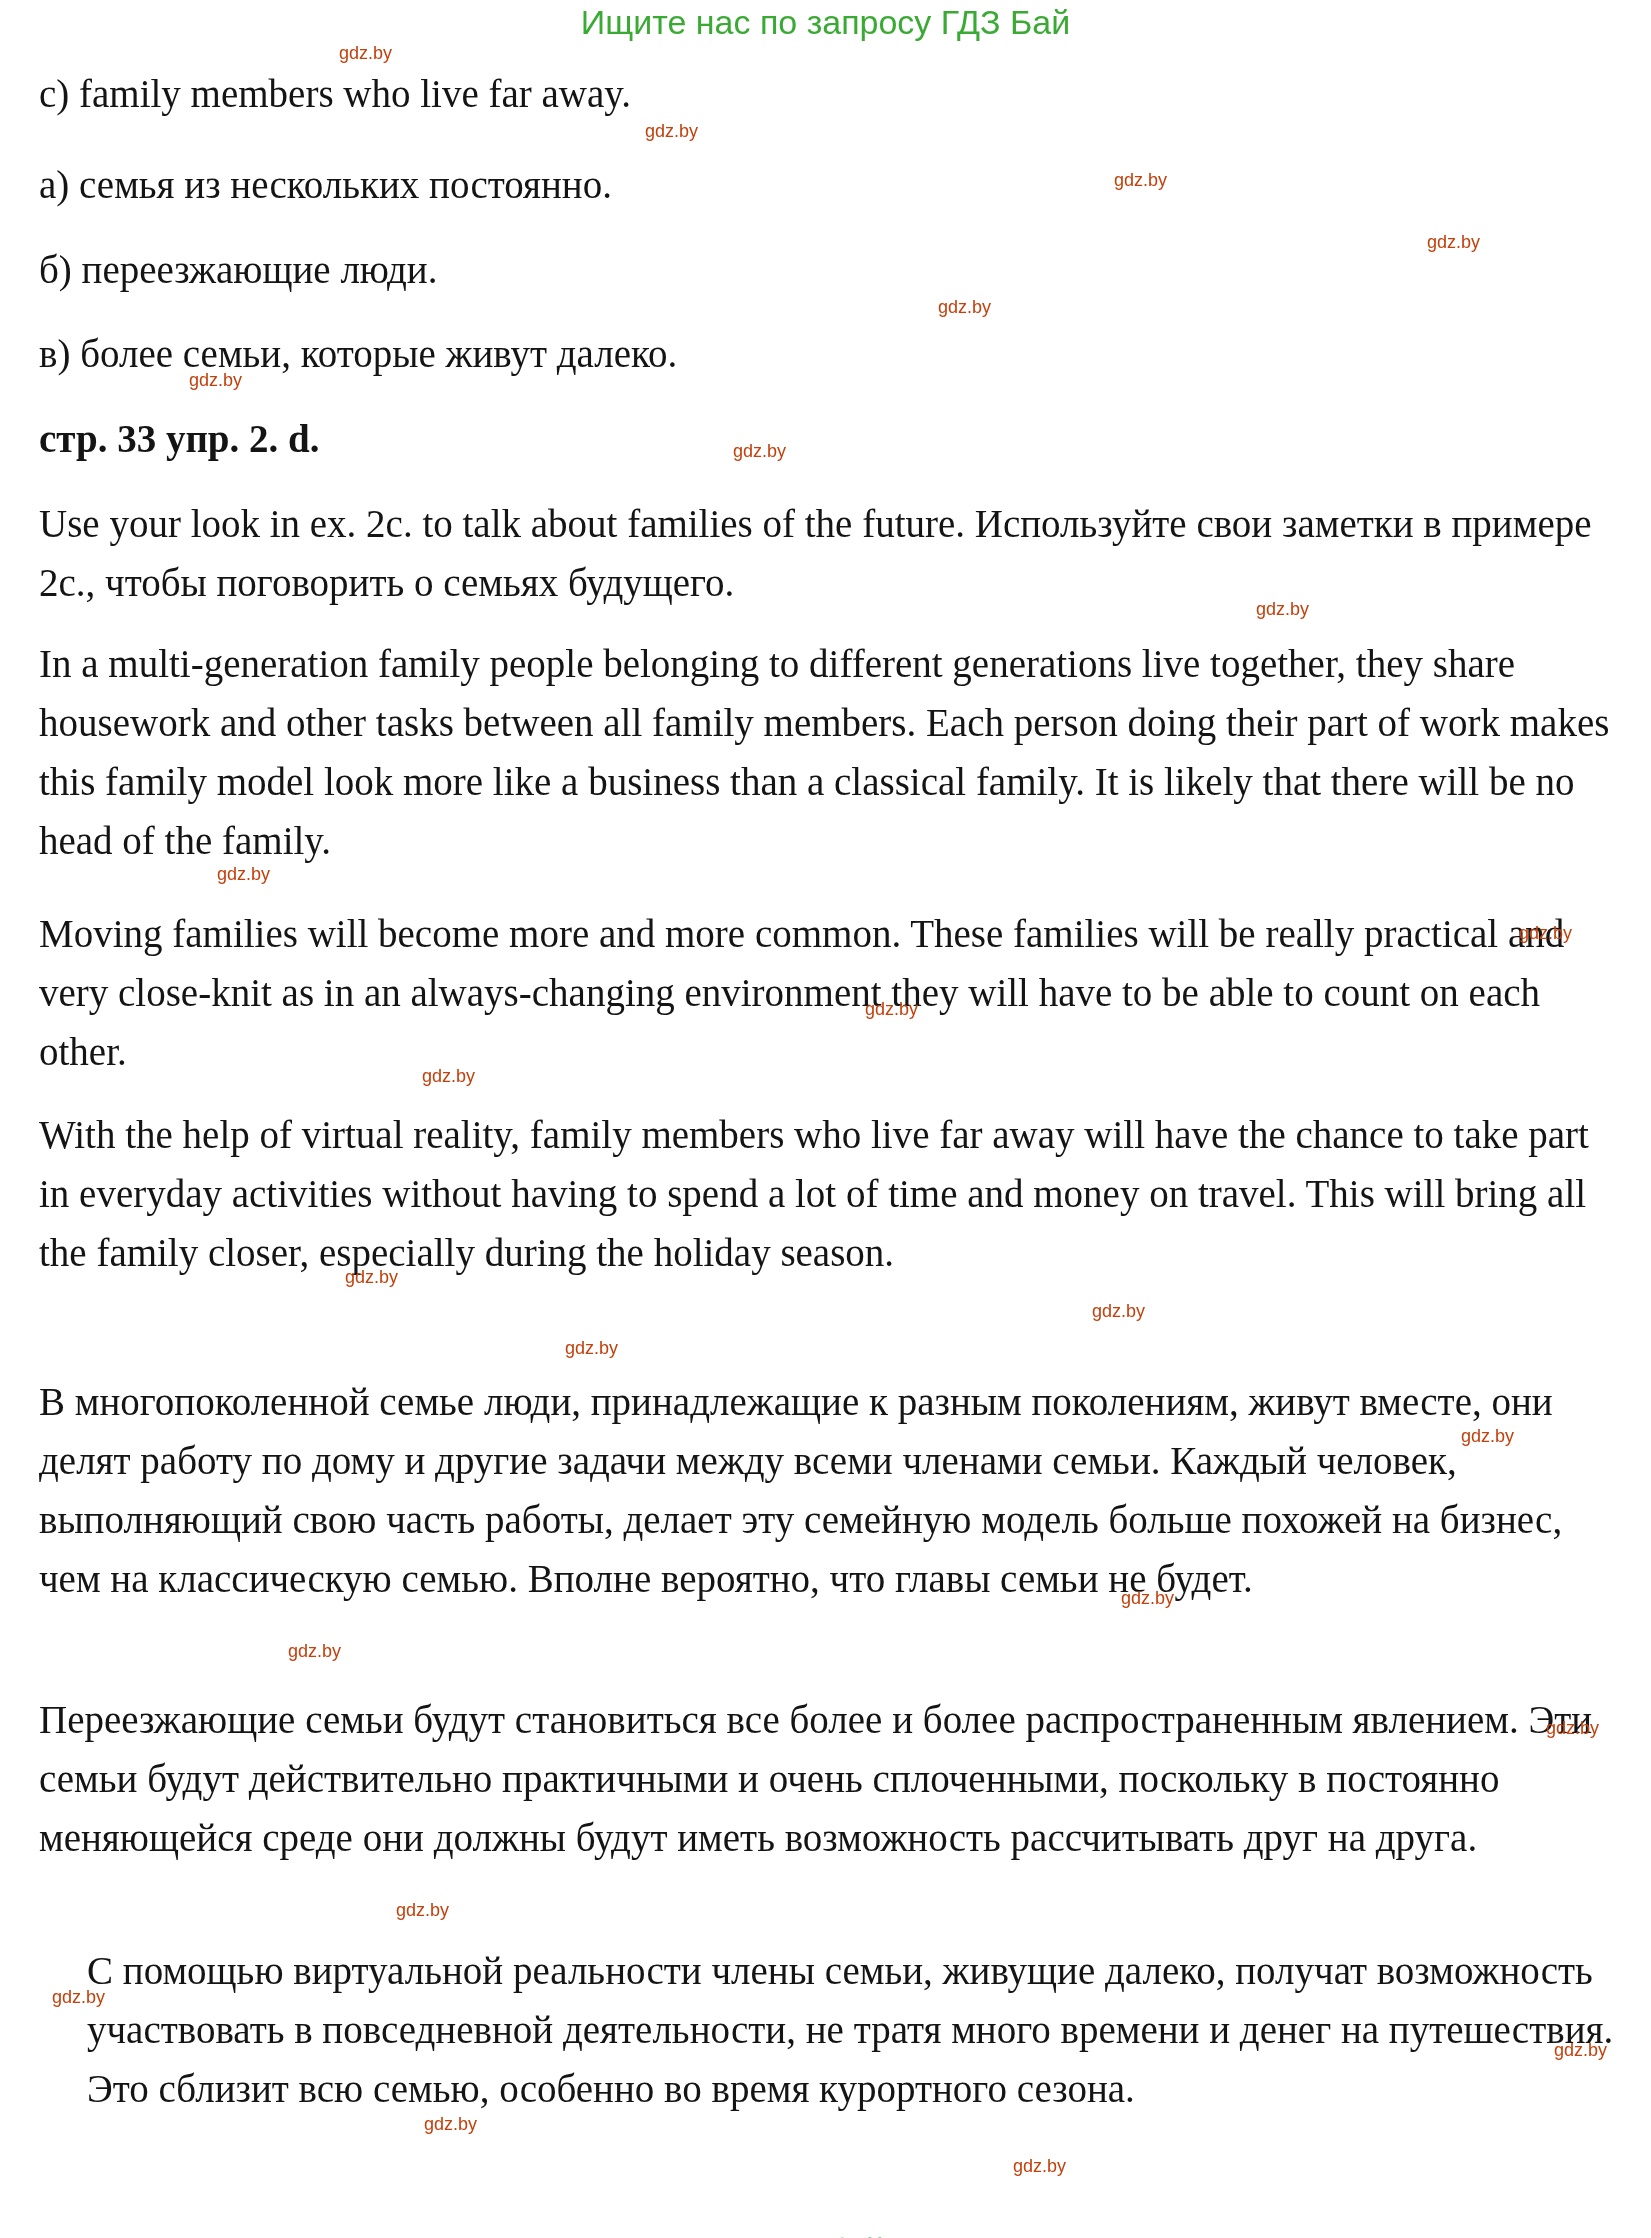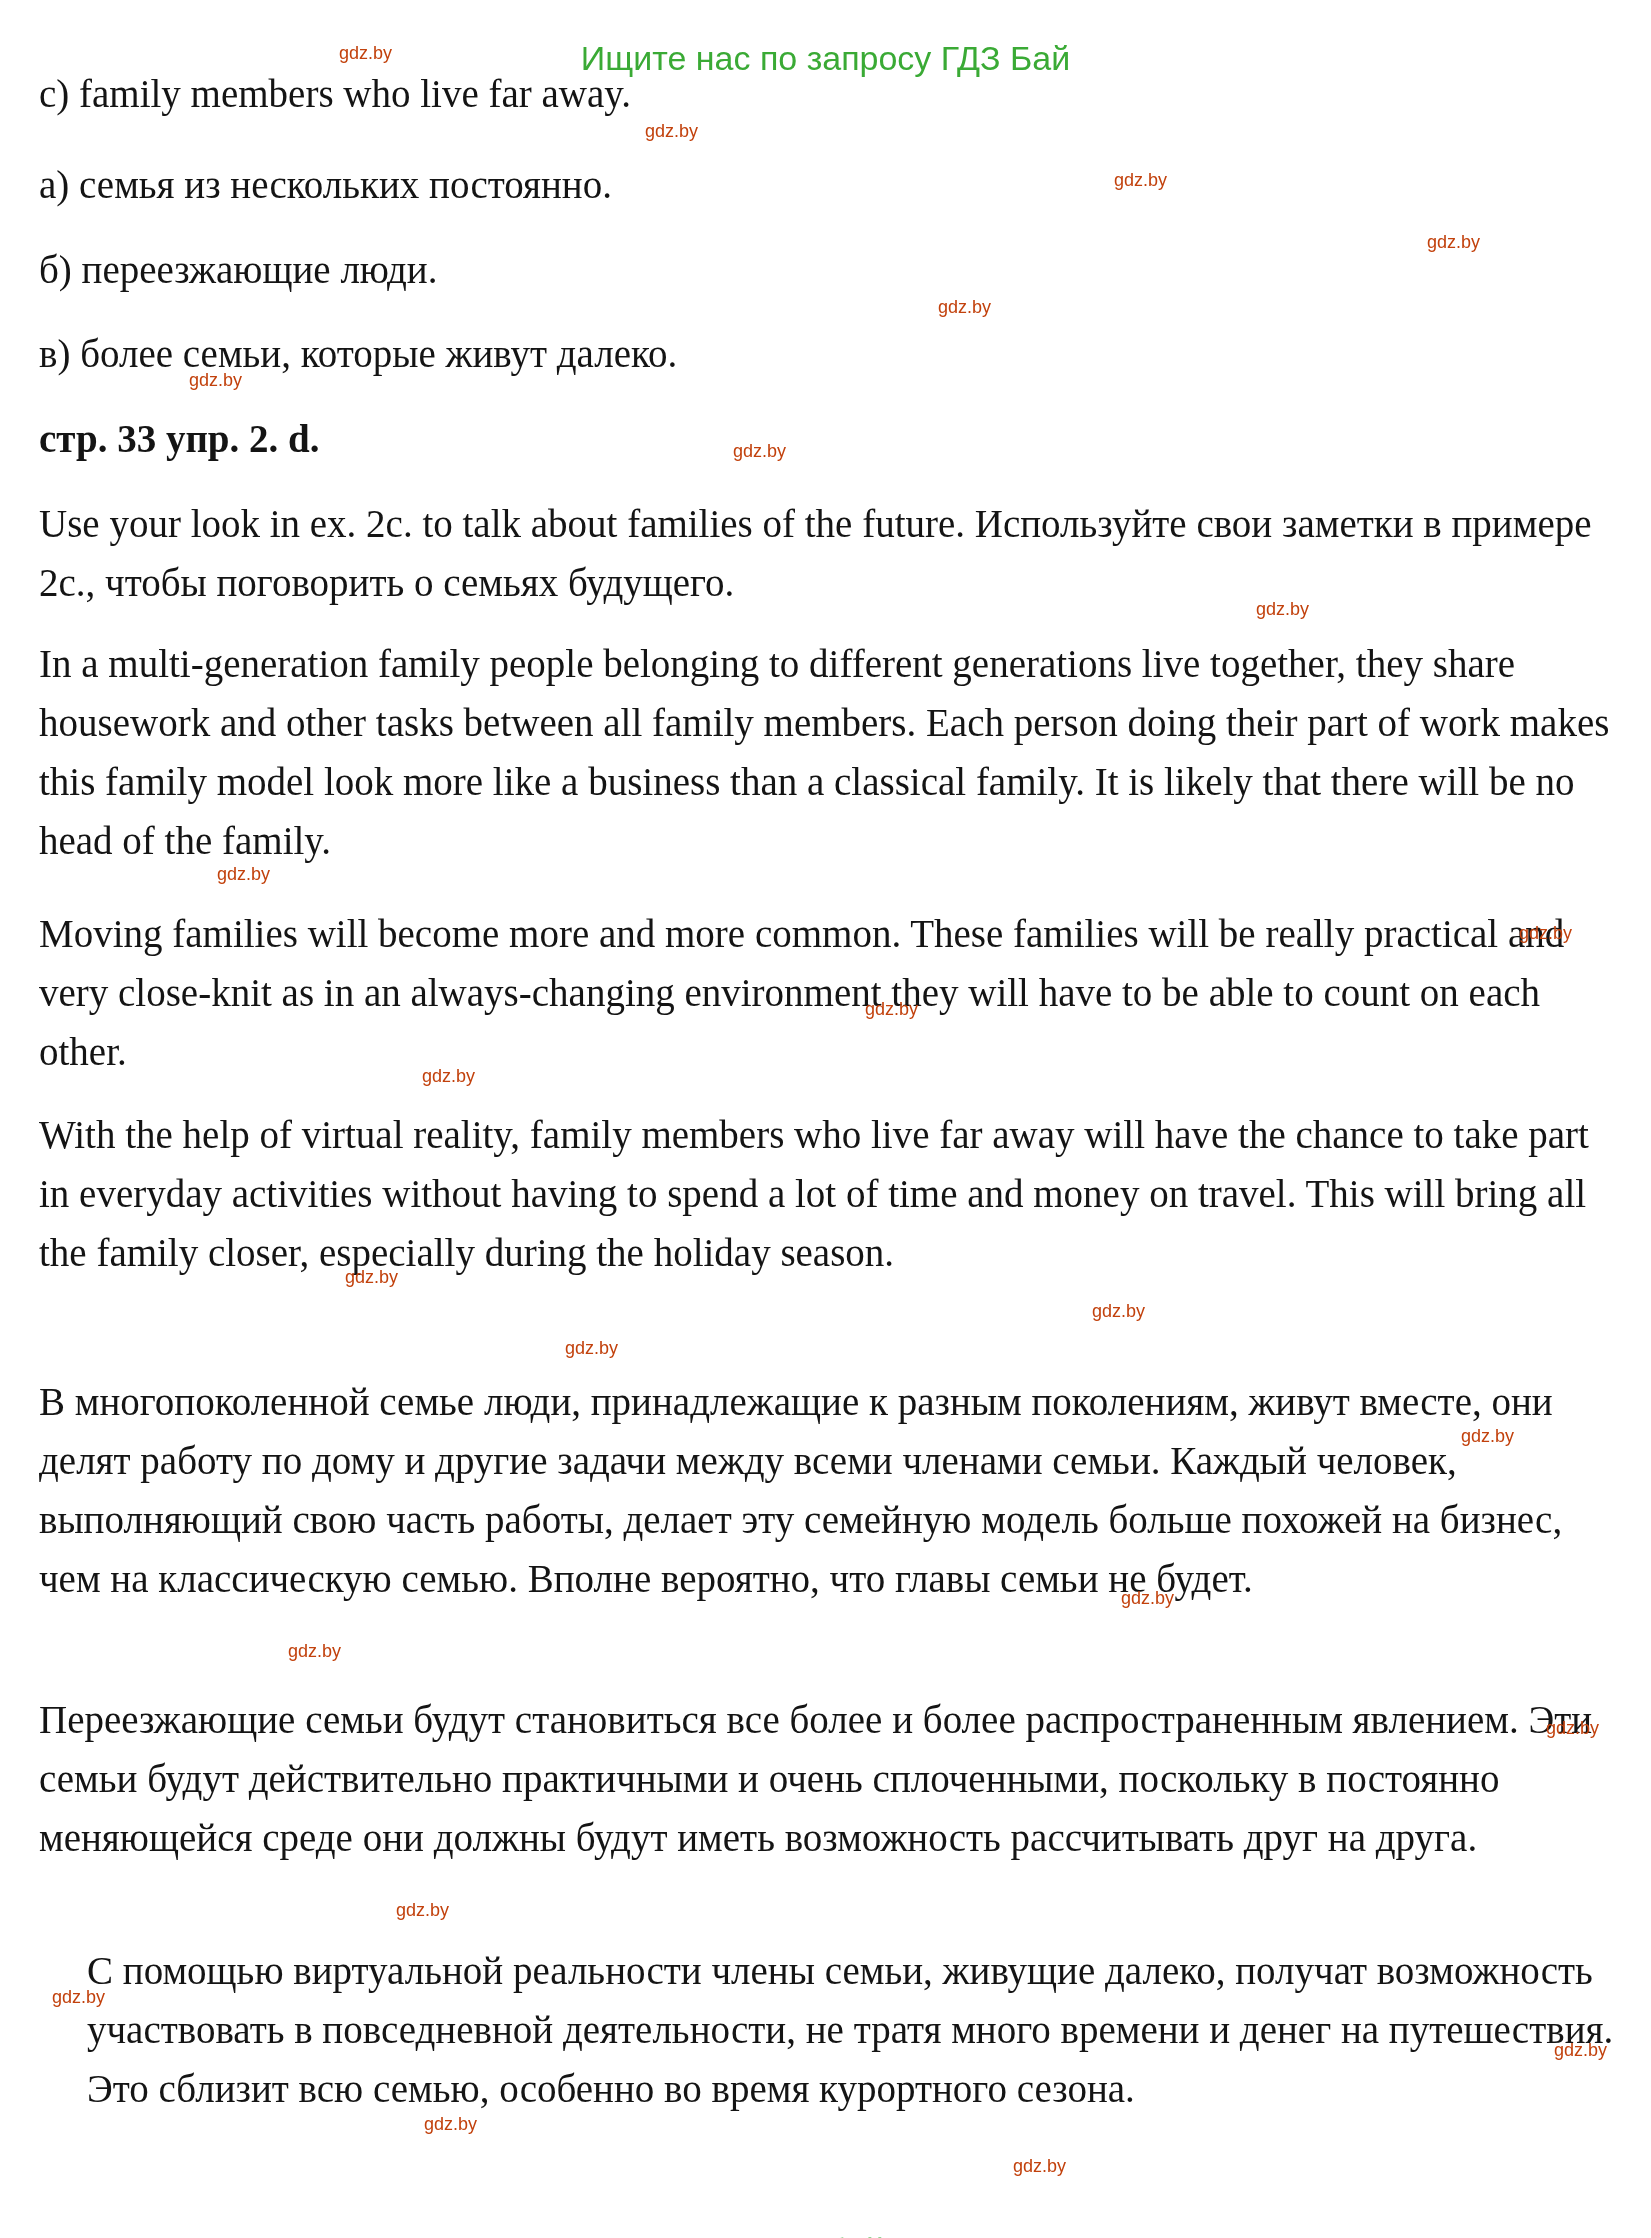--- a/index.html
+++ b/index.html
@@ -16,21 +16,20 @@
 
   .site-header {
     position: absolute;
     top: 3.3px;
     left: 0;
     width: 100%;
     text-align: center;
     font-family: "Liberation Sans", sans-serif;
     font-size: 34px;
     color: #3aaa35;
-    margin-top: 36px;
   }
 
   .site-footer {
     position: absolute;
     top: 2190px;
     left: 0;
     width: 100%;
     text-align: center;
     font-family: "Liberation Sans", sans-serif;
     font-size: 36px;

